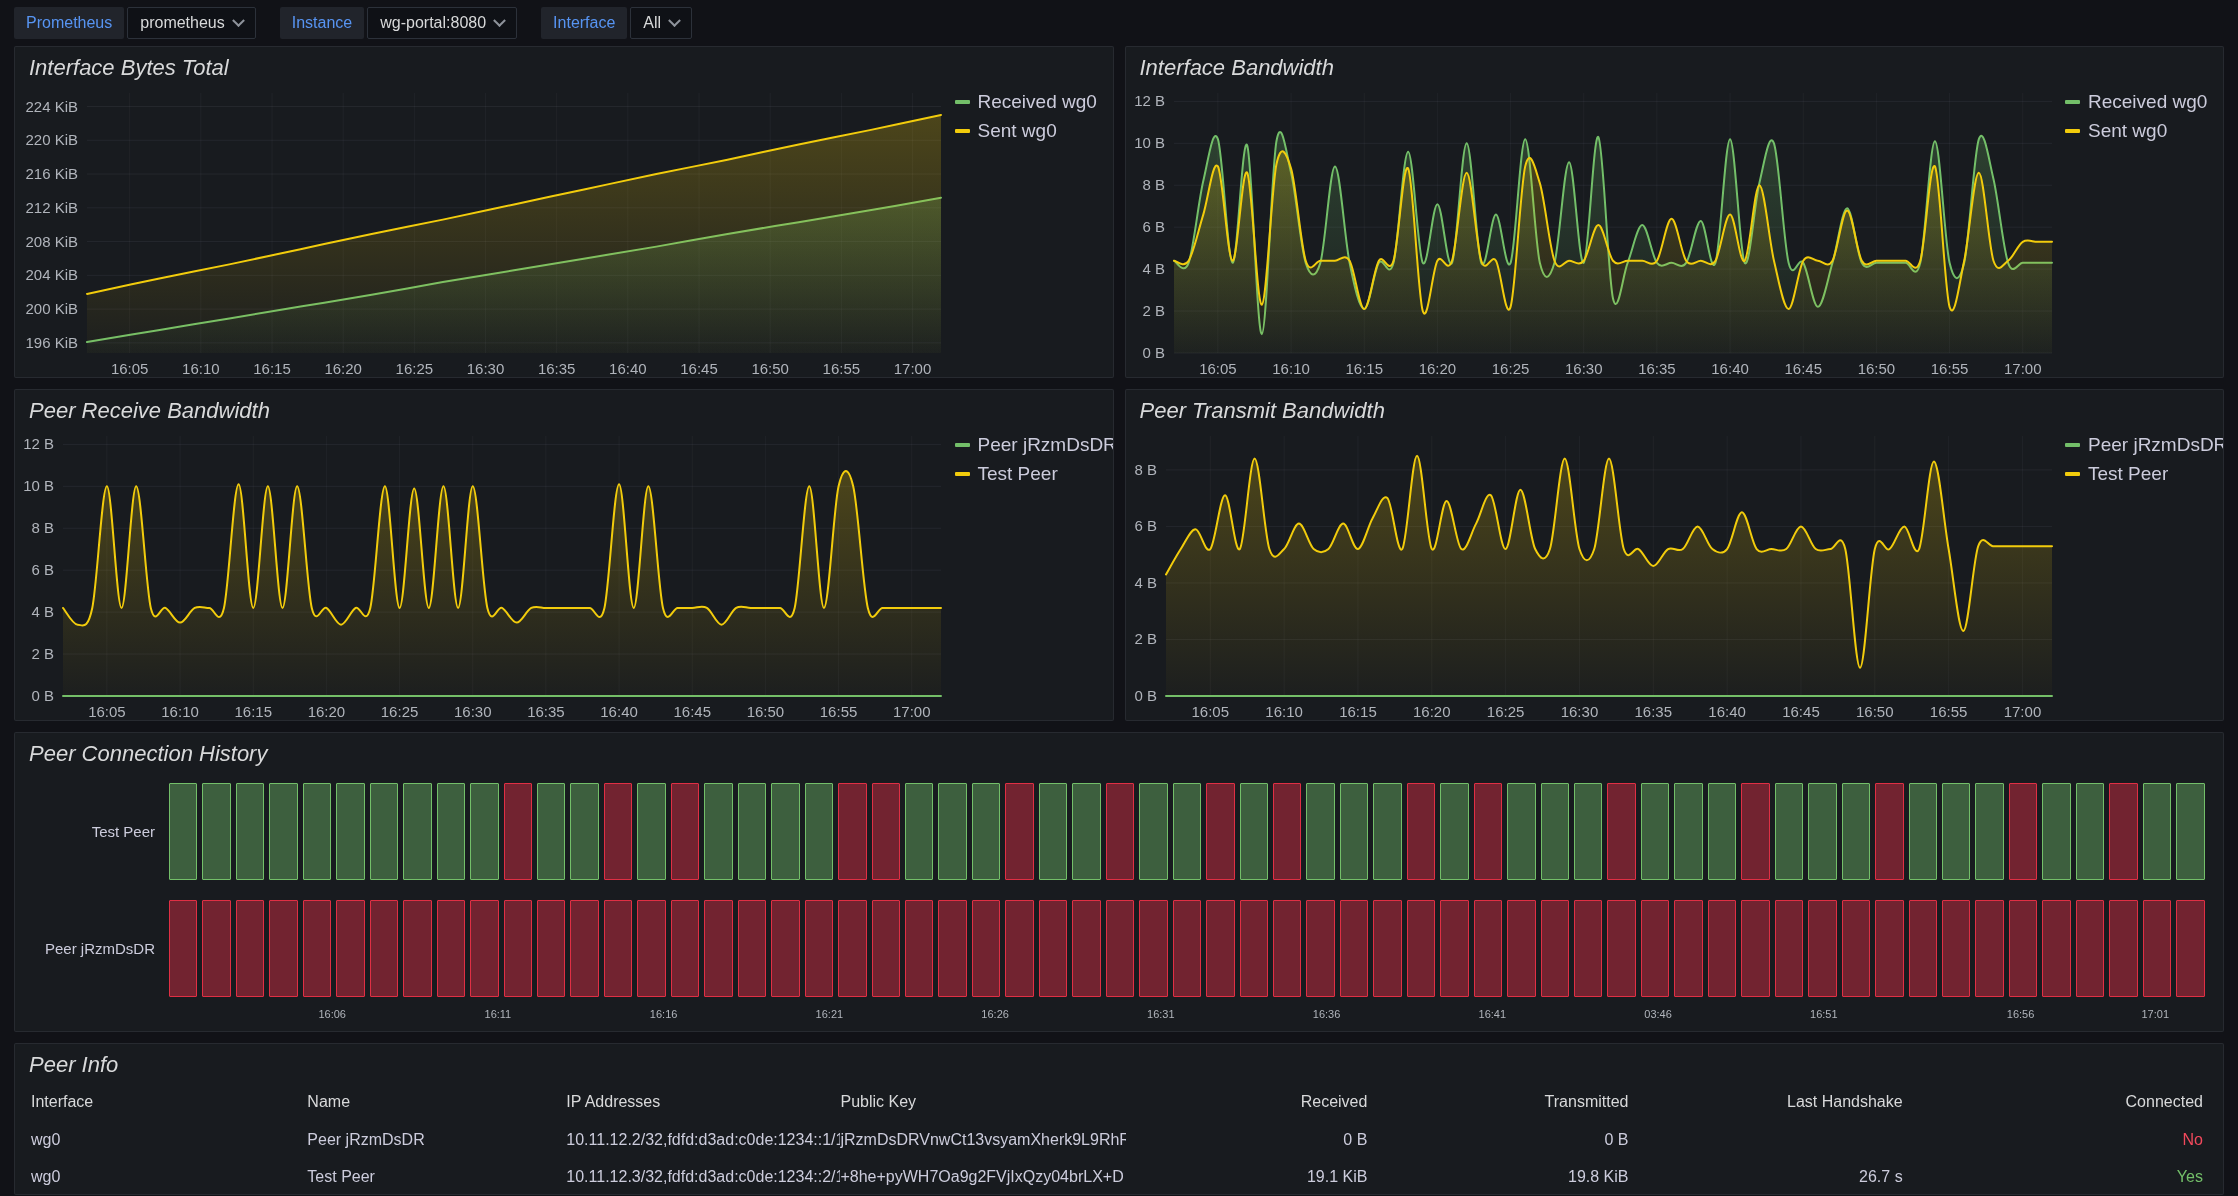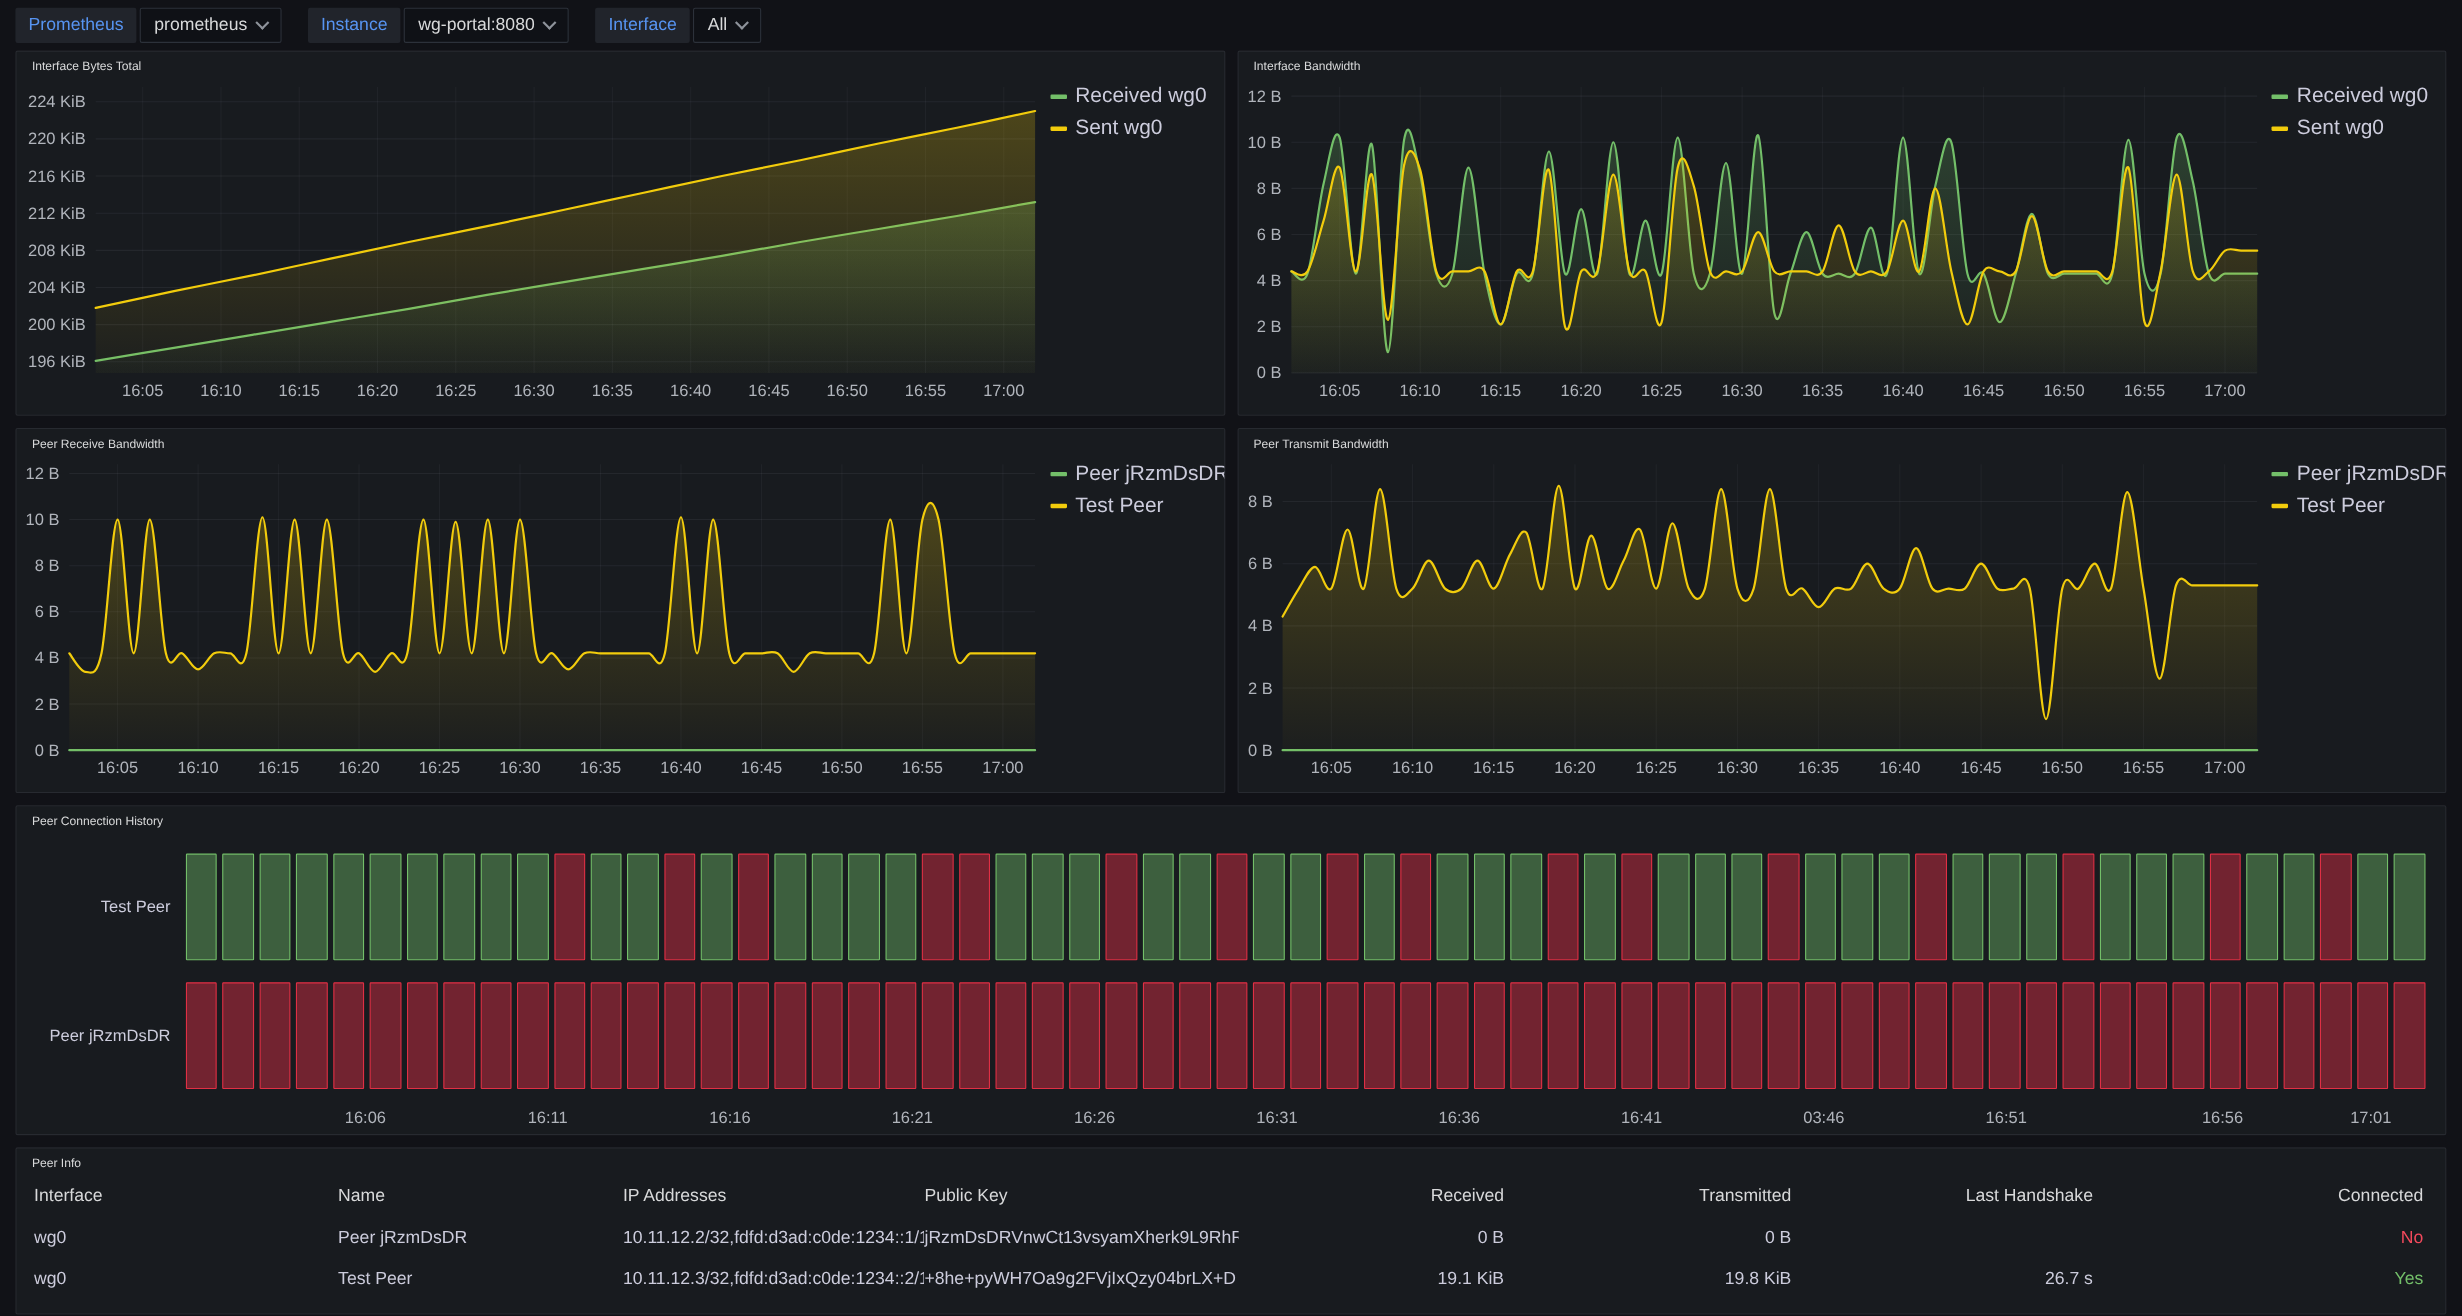--- a/index.html
+++ b/index.html
@@ -15,42 +15,42 @@
     padding:0 12px; height:32px; display:flex; align-items:center; gap:9px; border-radius:2px; cursor:pointer; }
   .caret { width:9px; height:9px; border-right:2px solid #8e939b; border-bottom:2px solid #8e939b;
     transform:rotate(45deg) translate(-2px,-2px); display:inline-block; }
 
   
   .grid { display:grid; grid-template-columns:1fr 1fr; grid-template-rows:332px 332px 300px 152px;
     gap:11px; padding:0 14px; }
   .panel { background:#181b1f; border:1px solid rgba(204,204,220,0.09); border-radius:2px;
     display:flex; flex-direction:column; overflow:hidden; min-width:0; }
   .span2 { grid-column:1 / span 2; }
-  .panel-title { font-size:11px; font-weight:500; color:#d8d9da; padding:8px 14px 2px; cursor:pointer; }
+  .panel-title { font-size:22px; font-weight:500; color:#d8d9da; padding:8px 14px 2px; cursor:pointer;font-style:italic; }
   .panel-body { flex:1; display:flex; min-height:0; }
 
   
   .chart { flex:1; min-width:0; position:relative; }
   .chart svg { display:block; }
   .legend { width:158px; padding:8px 10px 0 0; display:flex; flex-direction:column; gap:7px;
     font-size:19px; color:#ccccdc; }
   .legend-item { display:flex; align-items:center; gap:8px; cursor:pointer; white-space:nowrap; }
   .swatch { width:15px; height:4px; border-radius:1px; flex:none; }
 
   
   .status-body { flex:1; display:flex; flex-direction:column; padding:8px 18px 4px 14px; min-height:0; }
   .status-rows { flex:1; display:flex; flex-direction:column; justify-content:center; gap:20px; }
   .status-row { display:flex; height:97px; }
   .status-label { width:140px; flex:none; display:flex; align-items:center; justify-content:flex-end;
     padding-right:14px; font-size:15px; color:#ccccdc; }
   .status-bars { flex:1; display:flex; gap:5px; }
   .status-bar { flex:1; border-radius:1px; }
   .bar-up   { background:rgba(115,191,105,0.42); border:1.5px solid #73bf69; }
   .bar-down { background:rgba(224,47,68,0.45);  border:1.5px solid #e02f44; }
-  .status-xaxis { height:24px; margin-left:154px; position:relative; font-size:15px; color:#b0b4bb; }
+  .status-xaxis { height:24px; margin-left:154px; position:relative; font-size:11px; color:#b0b4bb; }
   .status-xaxis span { position:absolute; top:5px; transform:translateX(-50%); }
 
   
   .table { flex:1; padding:2px 16px 0; font-size:16px; overflow:hidden; }
   .tr { display:grid;
     grid-template-columns:12.7% 11.9% 12.6% 13.1% 11.3% 12% 12.6% 13.8%;
     align-items:center; height:37px; }
   .tr.head { color:#d8d9da; font-weight:500; height:39px; }
   .td { overflow:hidden; white-space:nowrap; padding-right:10px; }
   .td.right { text-align:right; padding-right:4px; }

